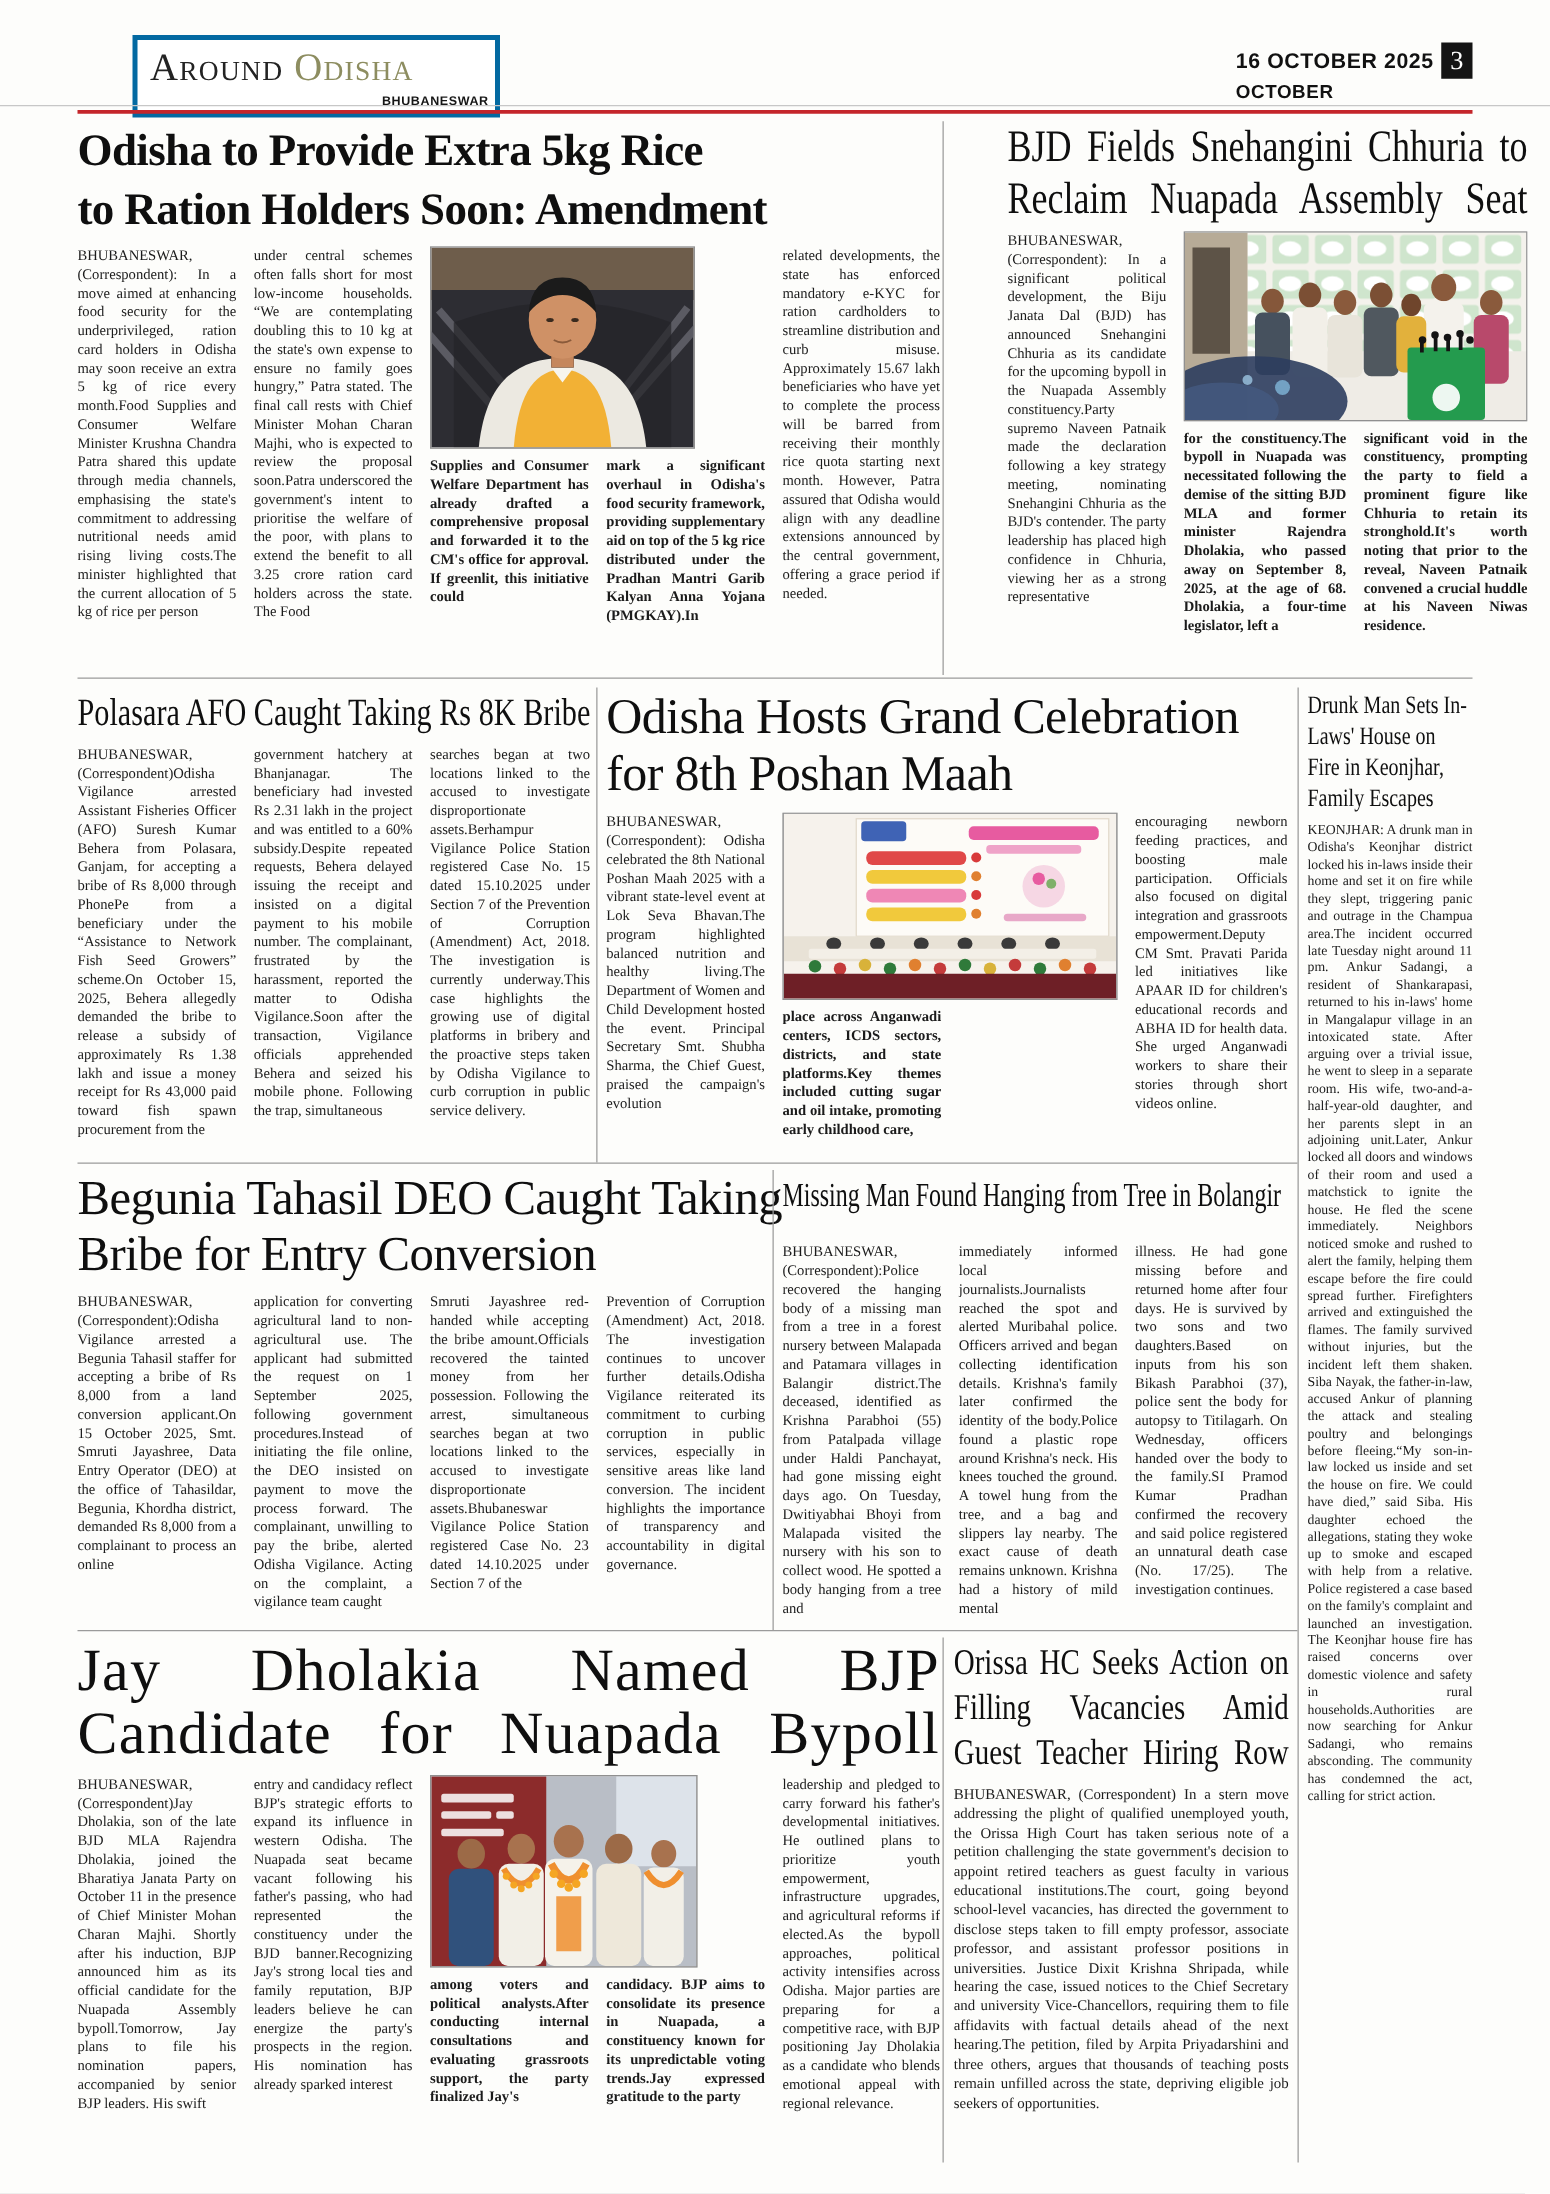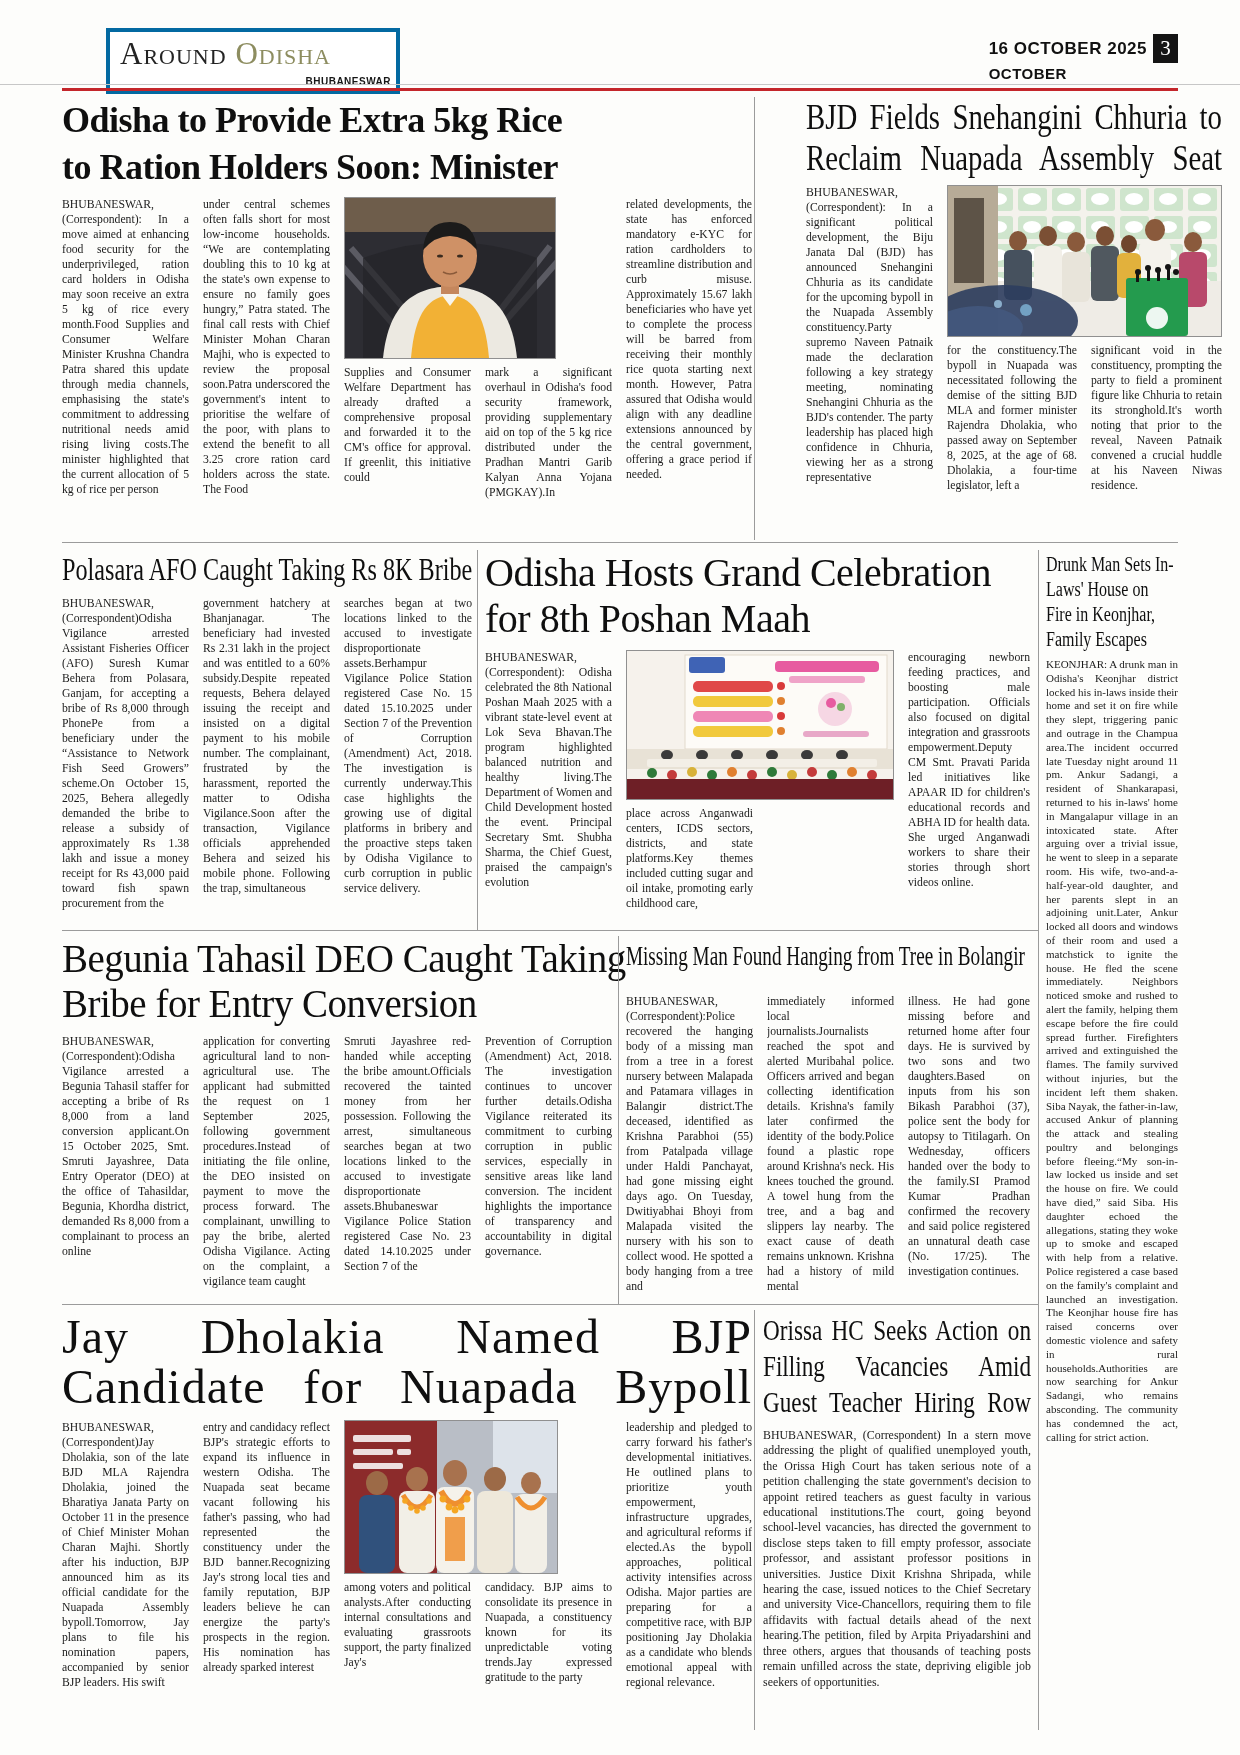--- a/index.html
+++ b/index.html
@@ -34,21 +34,21 @@
   .hl-poshan .hl-line{font-size:40px;line-height:46px;letter-spacing:-.5px;}
   .hl-drunk .hl-line{font-size:20px;line-height:25px;}
   .hl-begunia .hl-line{font-size:39px;line-height:45px;letter-spacing:-.5px;}
   .hl-missing{font-size:27px;line-height:36px;white-space:nowrap;transform:scaleX(.71);transform-origin:0 0;}
   .hl-jay .hl-line{font-size:48px;line-height:50px;letter-spacing:1px;text-align:justify;text-align-last:justify;}
   .hl-orissa .hl-line{font-size:29px;line-height:36px;text-align:justify;text-align-last:justify;}
   
   .body-row{display:flex;gap:14px;overflow:hidden;}
   .col{font-size:11.7px;line-height:15px;text-align:justify;overflow:hidden;}
   .col-sm{font-size:11px;line-height:13.8px;}
-  .mid{display:flex;flex-direction:column;}
+  .mid{display:flex;flex-direction:column;font-weight:bold;}
   .mid .row{display:flex;gap:14px;overflow:hidden;}
   .photo{border:1px solid #909090;background:#ccc;overflow:hidden;flex:none;}
   .photo svg{display:block;}
 </style>
 </head>
 <body>
 
 <div class="page">
 
   <div class="mast-box">
@@ -64,21 +64,21 @@
       <span class="page-box">3</span>
     </div>
     <div class="day-text">OCTOBER</div>
   </div>
   <div class="hdr-gray"></div>
   <div class="hdr-red" style="background:#c4262b"></div>
 
   <section class="abs" style="left:62px;top:97px;width:690px">
     <h1 class="hl hl-rice">
       <div class="hl-line">Odisha to Provide Extra 5kg Rice</div>
-      <div class="hl-line">to Ration Holders Soon: Minister</div>
+      <div class="hl-line">to Ration Holders Soon: Amendment</div>
     </h1>
     <div class="body-row" style="height:352px;margin-top:6px">
       <div class="col" style="width:127px">BHUBANESWAR, (Correspondent): In a move aimed at enhancing food security for the underprivileged, ration card holders in Odisha may soon receive an extra 5 kg of rice every month.Food Supplies and Consumer Welfare Minister Krushna Chandra Patra shared this update through media channels, emphasising the state's commitment to addressing nutritional needs amid rising living costs.The minister highlighted that the current allocation of 5 kg of rice per person</div>
       <div class="col" style="width:127px">under central schemes often falls short for most low-income households. “We are contemplating doubling this to 10 kg at the state's own expense to ensure no family goes hungry,” Patra stated. The final call rests with Chief Minister Mohan Charan Majhi, who is expected to review the proposal soon.Patra underscored the government's intent to prioritise the welfare of the poor, with plans to extend the benefit to all 3.25 crore ration card holders across the state. The Food</div>
       <div class="mid" style="width:268px">
         <div class="photo" style="width:210px;height:160px;margin-bottom:6px">
           <svg width="210" height="160" viewBox="0 0 210 160">
             <rect width="210" height="42" fill="#6e5d4b"></rect>
             <rect y="34" width="210" height="126" fill="#2d2d33"></rect>
             <g stroke="#6b6b74" stroke-width="6" opacity="0.75">

